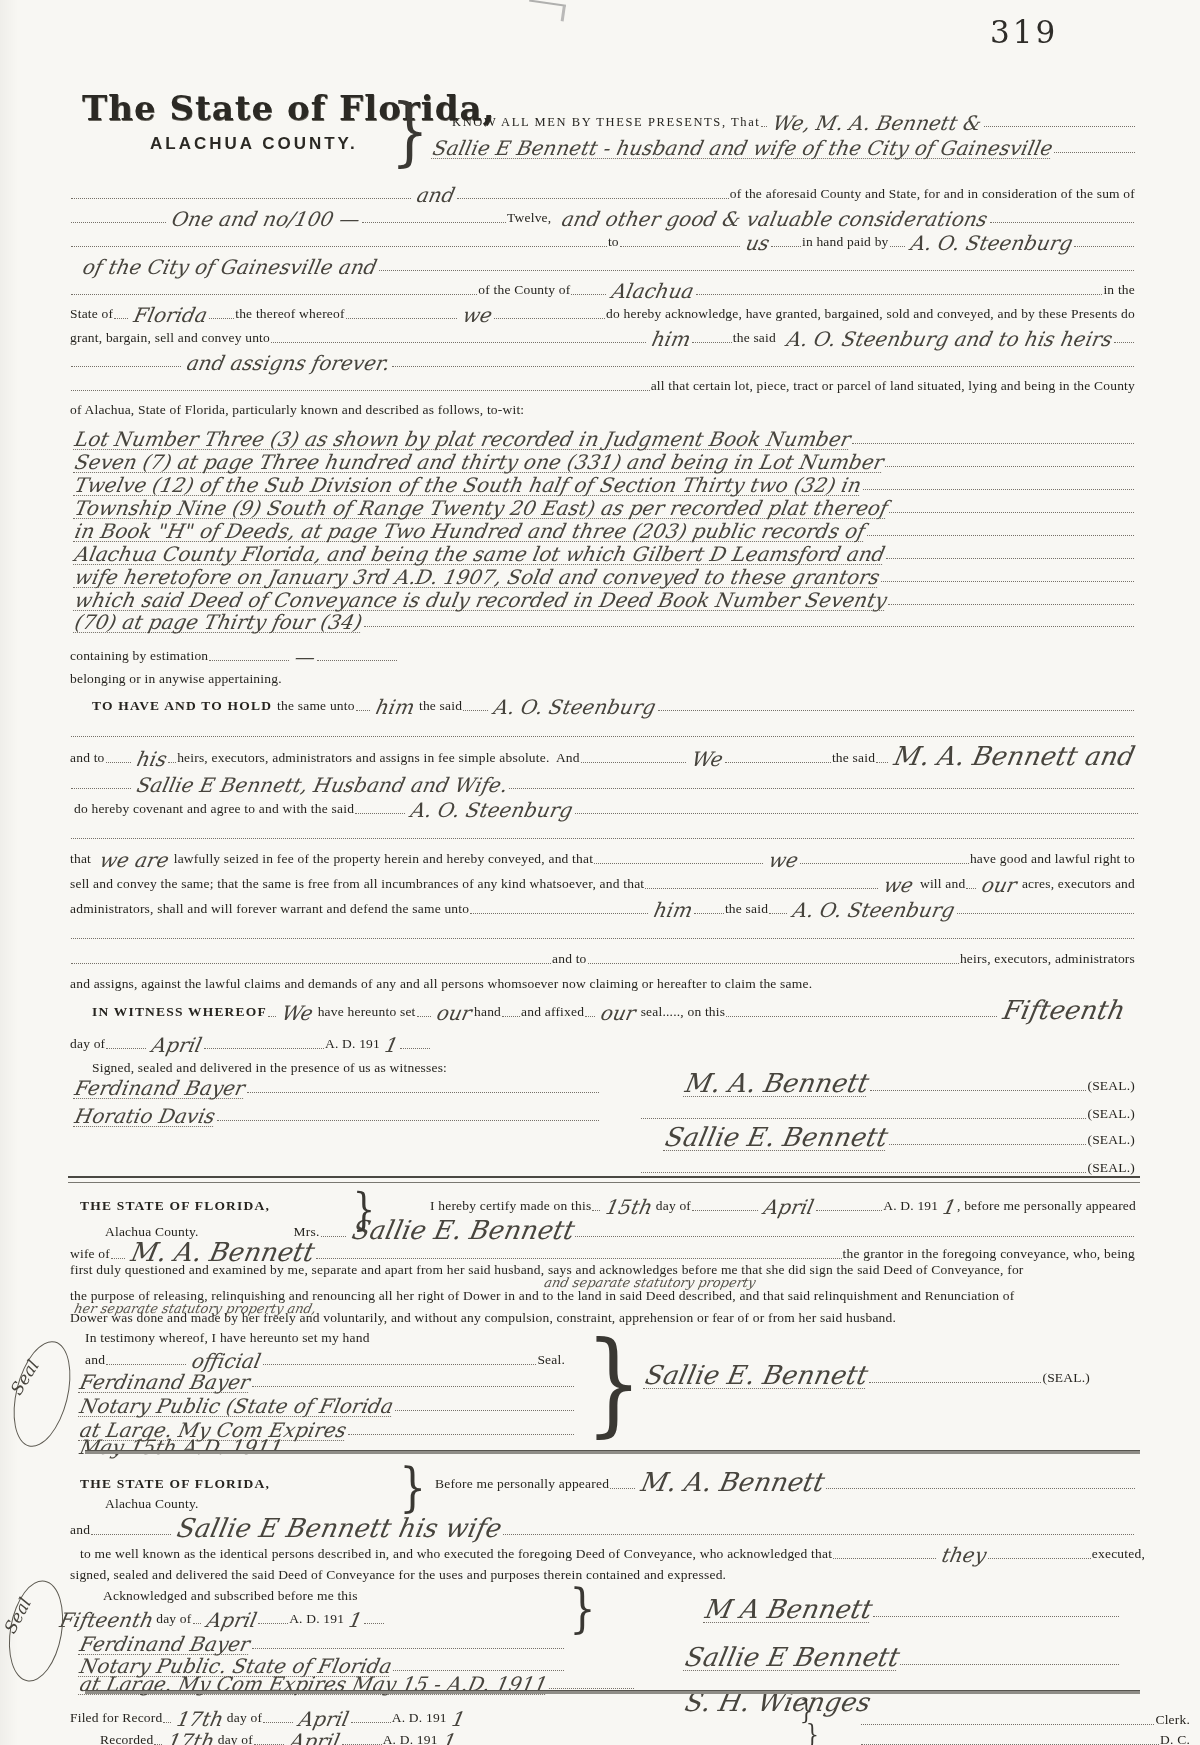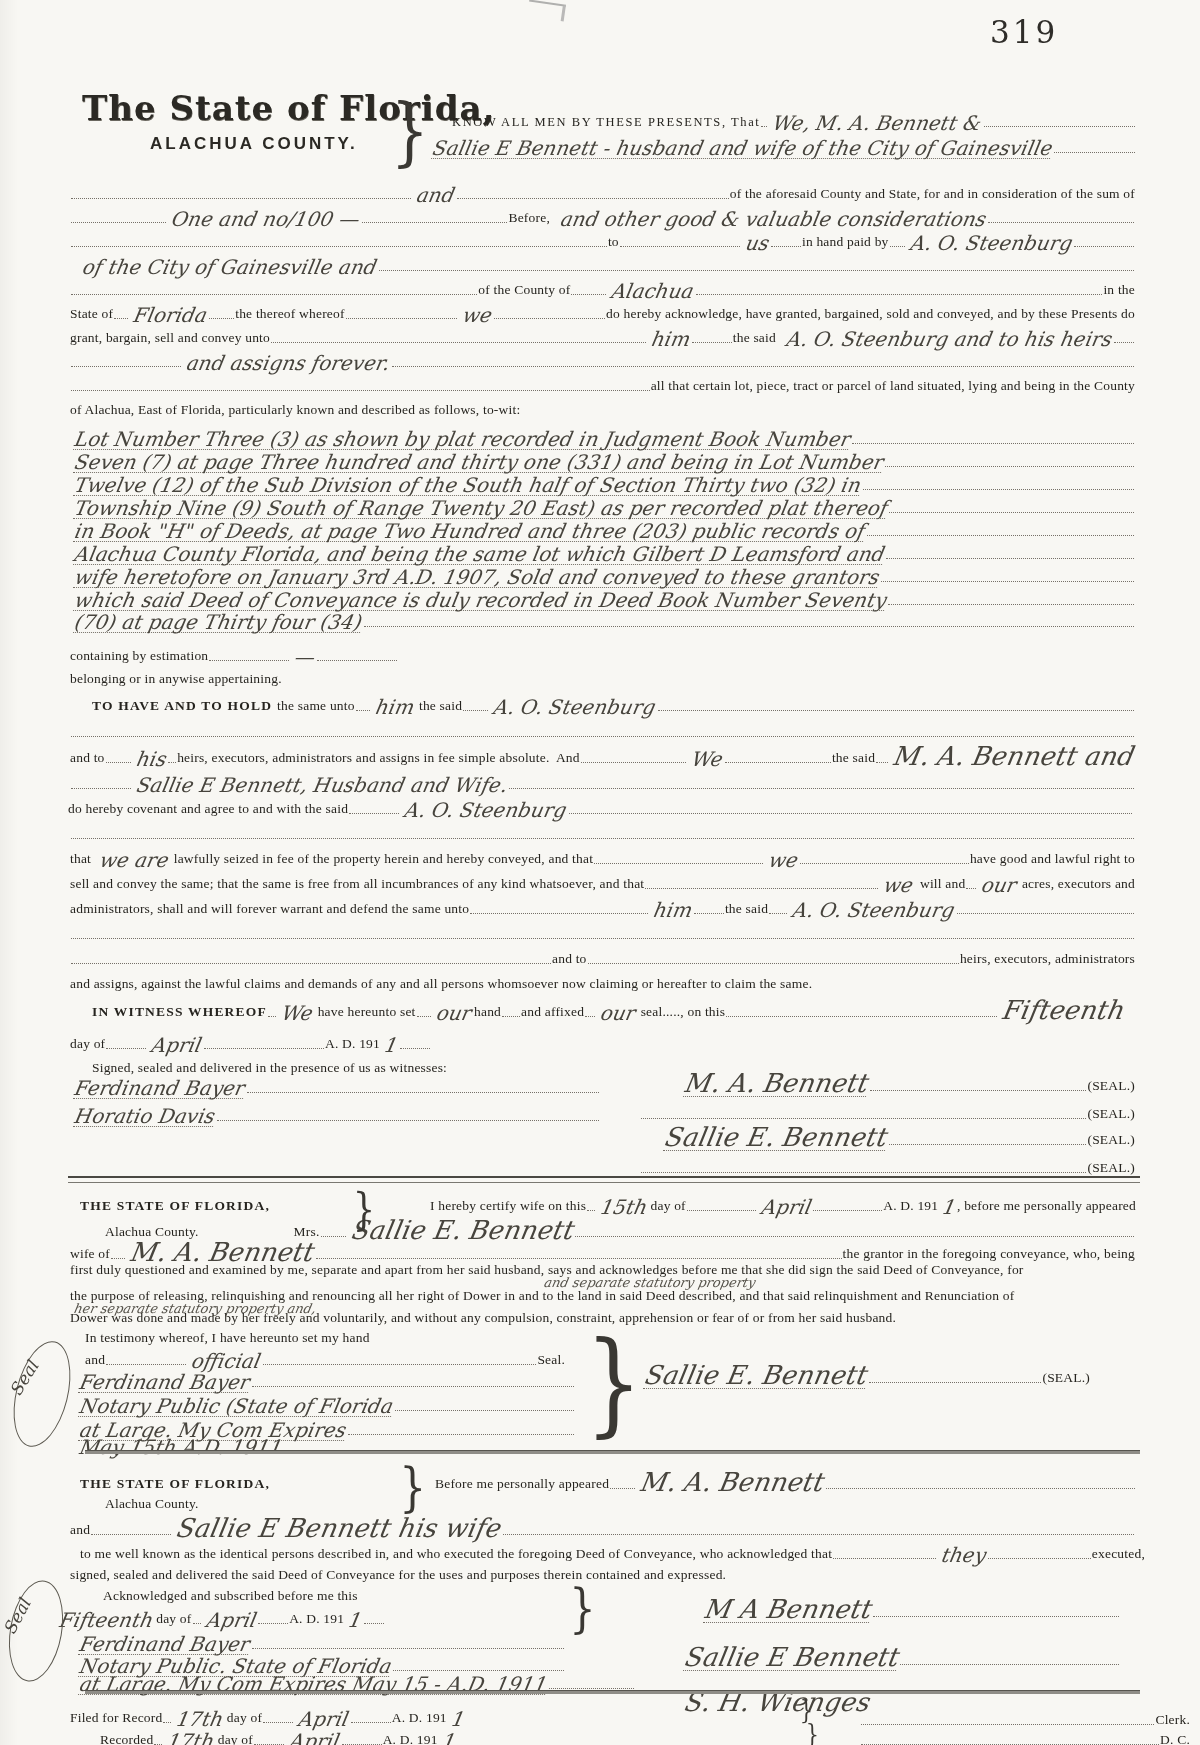--- a/index.html
+++ b/index.html
@@ -49,21 +49,21 @@
     <div class="line" style="top: 176px; left: 70px; width: 1065px;">
       <span class="fill fx" style="width: 340px;"></span>
       <span class="hw">and</span>
       <span class="fill"></span>
       <span class="p">of the aforesaid County and State, for and in consideration of the sum of</span>
     </div>
     <div class="line" style="top: 200px; left: 70px; width: 1065px;">
       <span class="fill fx" style="width: 95px;"></span>
       <span class="hw">One and no/100 —</span>
       <span class="fill"></span>
-      <span class="p">Before,</span>
+      <span class="p">Twelve,</span>
       <span class="gap fx" style="width: 6px;"></span>
       <span class="hw">and other good &amp; valuable considerations</span>
       <span class="fill"></span>
     </div>
     <div class="line" style="top: 224px; left: 70px; width: 1065px;">
       <span class="fill"></span>
       <span class="p">to</span>
       <span class="fill fx" style="width: 120px;"></span>
       <span class="hw">us</span>
       <span class="fill fx" style="width: 30px;"></span>
@@ -109,21 +109,21 @@
     <div class="line" style="top: 344px; left: 70px; width: 1065px;">
       <span class="fill fx" style="width: 110px;"></span>
       <span class="hw">and assigns forever.</span>
       <span class="fill"></span>
     </div>
     <div class="line" style="top: 368px; left: 70px; width: 1065px;">
       <span class="fill"></span>
       <span class="p">all that certain lot, piece, tract or parcel of land situated, lying and being in the County</span>
     </div>
     <div class="line" style="top: 392px; left: 70px; width: 1065px;">
-      <span class="p">of Alachua, East of Florida, particularly known and described as follows, to-wit:</span>
+      <span class="p">of Alachua, State of Florida, particularly known and described as follows, to-wit:</span>
     </div>
     <div class="line" style="top: 424px; left: 70px; width: 1065px; height: 23px;">
       <span class="hw ul">Lot Number Three (3) as shown by plat recorded in Judgment Book Number</span>
       <span class="fill"></span>
     </div>
     <div class="line" style="top: 447px; left: 70px; width: 1065px; height: 23px;">
       <span class="hw ul">Seven (7) at page Three hundred and thirty one (331) and being in Lot Number</span>
       <span class="fill"></span>
     </div>
     <div class="line" style="top: 470px; left: 70px; width: 1065px; height: 23px;">
@@ -190,21 +190,21 @@
       <span class="fill"></span>
       <span class="p">the said</span>
       <span class="fill fx" style="width: 12px;"></span>
       <span class="hw lg">M. A. Bennett and</span>
     </div>
     <div class="line" style="top: 766px; left: 70px; width: 1065px;">
       <span class="fill fx" style="width: 60px;"></span>
       <span class="hw">Sallie E Bennett, Husband and Wife.</span>
       <span class="fill"></span>
     </div>
-    <div class="line" style="top: 791px; left: 68px; width: 1065px;">
+    <div class="line" style="top: 791px; left: 74px; width: 1065px;">
       <span class="p">do hereby covenant and agree to and with the said</span>
       <span class="fill fx" style="width: 50px;"></span>
       <span class="hw">A. O. Steenburg</span>
       <span class="fill"></span>
     </div>
     <div class="line" style="top: 816px; left: 70px; width: 1065px;">
       <span class="fill"></span>
     </div>
     <div class="line" style="top: 841px; left: 70px; width: 1065px;">
       <span class="p">that</span>
@@ -308,21 +308,21 @@
       <span class="fill"></span>
       <span class="p">(SEAL.)</span>
     </div>
     <div class="line" style="top: 1146px; left: 640px; width: 495px; height: 30px;">
       <span class="fill"></span>
       <span class="p">(SEAL.)</span>
     </div>
     <div class="line" style="top: 1188px; left: 80px; width: 1056px;">
       <span class="p bc">THE STATE OF FLORIDA,</span>
       <span class="gap fx" style="width: 160px;"></span>
-      <span class="p">I hereby certify wife on this</span>
+      <span class="p">I hereby certify made on this</span>
       <span class="fill fx" style="width: 8px;"></span>
       <span class="hw">15th</span>
       <span class="gap fx" style="width: 2px;"></span>
       <span class="p">day of</span>
       <span class="fill"></span>
       <span class="hw">April</span>
       <span class="fill"></span>
       <span class="p">A. D. 191</span>
       <span class="hw">1</span>
       <span class="p">, before me personally appeared</span>

